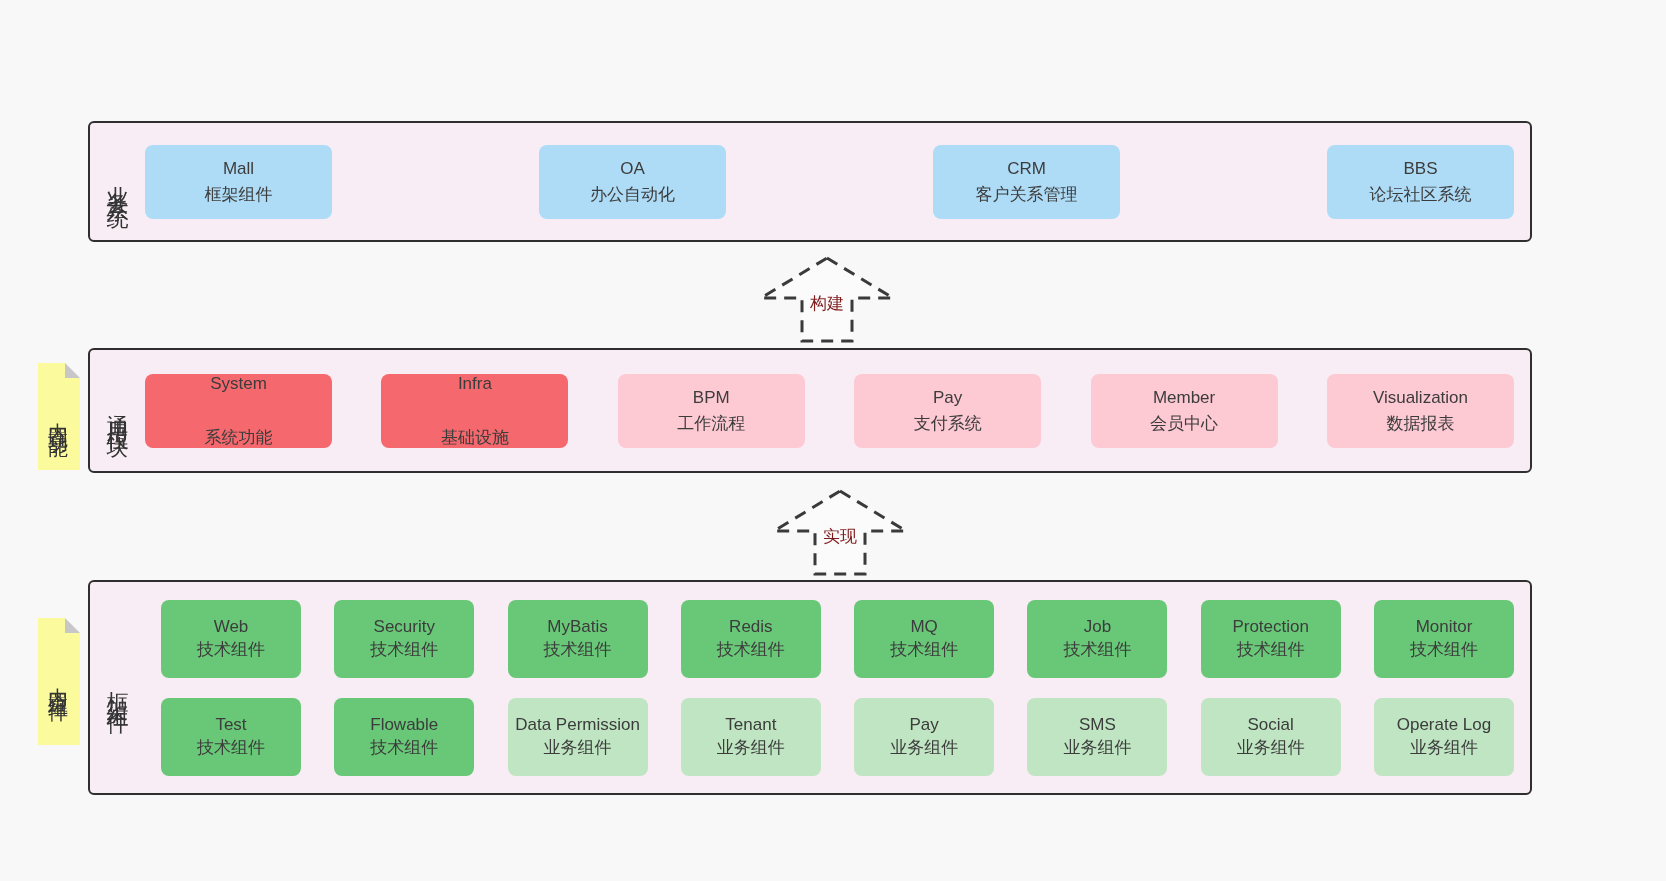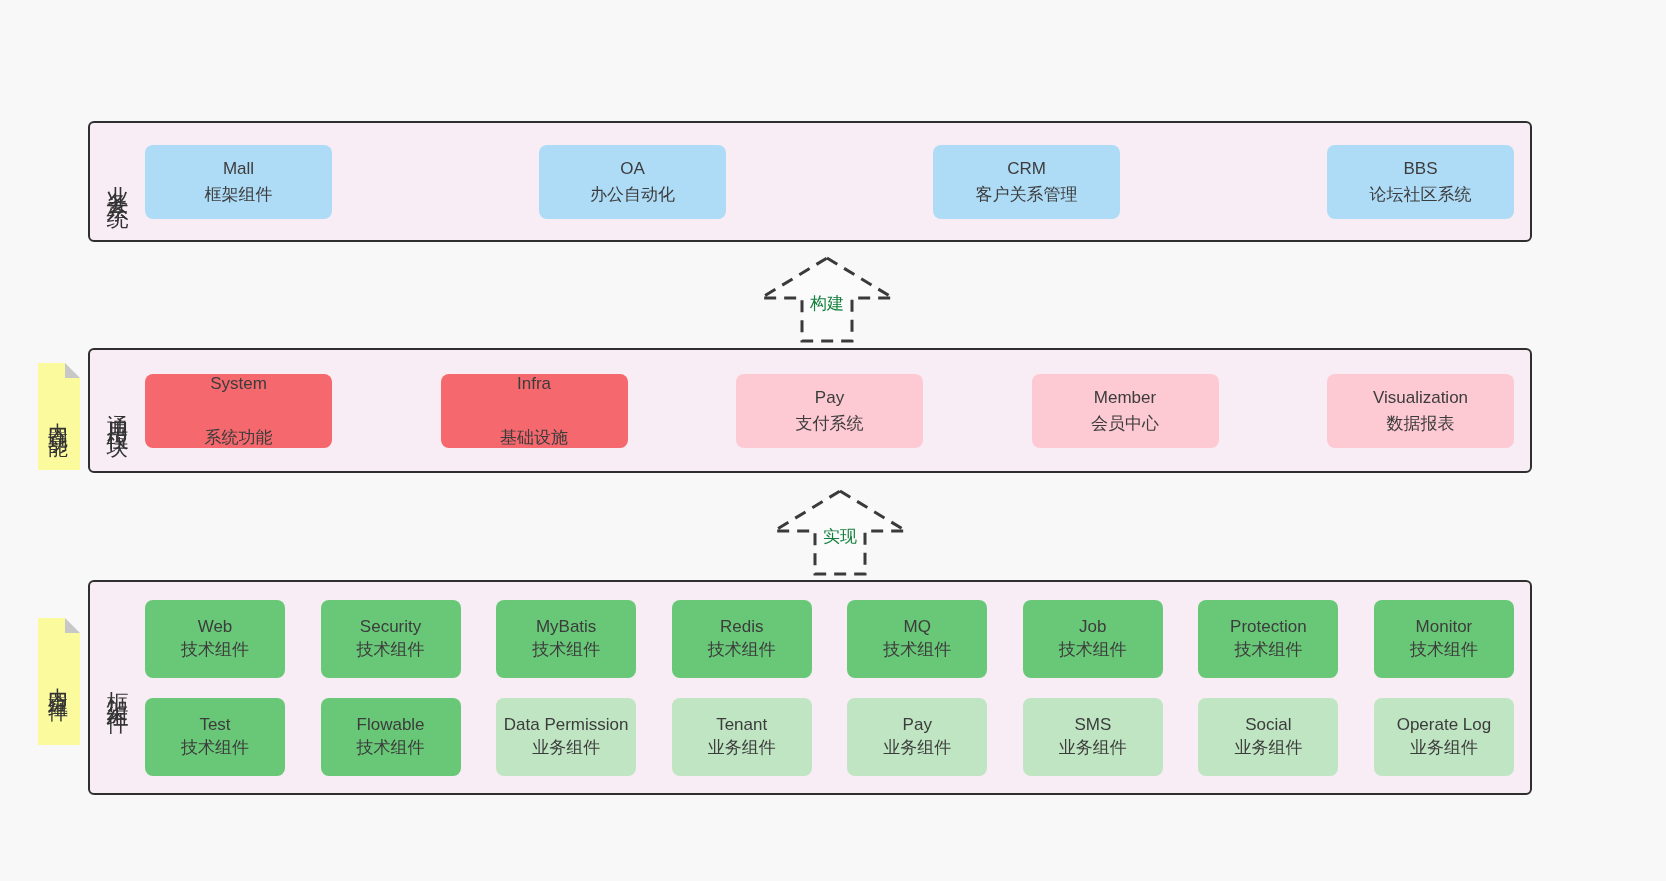--- a/index.html
+++ b/index.html
@@ -62,21 +62,21 @@
     display: flex;
     flex-direction: column;
     align-items: center;
     justify-content: center;
     text-align: center;
     font-size: 17px;
     line-height: 1.5;
     color: #3c3c3c;
   }
   .box.wide  { width: 187px; height: 74px; }
-  .box.small { width: 140px; height: 78px; line-height: 1.32; }
+  .box.small { width: 140px; height: 78px; line-height: 1.32; margin-left: 16px; }
 
   .blue       { background: var(--blue, #aedcf7); }
   .red        { background: var(--red, #f5696e); gap: 29px; }
   .pink       { background: var(--pink, #fdc9d3); }
   .green      { background: var(--green, #68c877); }
   .lightgreen { background: var(--light-green, #bfe5c2); }
 
   
   .sticky {
     position: absolute;
@@ -105,21 +105,21 @@
   #arrow-1 { left: 770px; top: 487px; }
   .up-arrow svg { display: block; }
   .arrow-label {
     position: absolute;
     left: 50%;
     top: 38px;
     transform: translateX(-50%);
     background: #fbfbfb;
     padding: 0 3px;
     font-size: 17px;
-    color: #15803d;
+    color: #7f1d1d;
     white-space: nowrap;
   }
 </style>
 </head>
 <body>
 
 <div id="canvas">
 
   <div class="section" id="section-0">
     <div class="v-label">
@@ -165,20 +165,24 @@
         <div class="row">
           <div class="box red wide">
             <div class="name">System</div>
             <div class="desc">系统功能</div>
           </div>
           <div class="box red wide">
             <div class="name">Infra</div>
             <div class="desc">基础设施</div>
           </div>
           <div class="box pink wide">
+            <div class="name">BPM</div>
+            <div class="desc">工作流程</div>
+          </div>
+          <div class="box pink wide">
             <div class="name">Pay</div>
             <div class="desc">支付系统</div>
           </div>
           <div class="box pink wide">
             <div class="name">Member</div>
             <div class="desc">会员中心</div>
           </div>
           <div class="box pink wide">
             <div class="name">Visualization</div>
             <div class="desc">数据报表</div>

